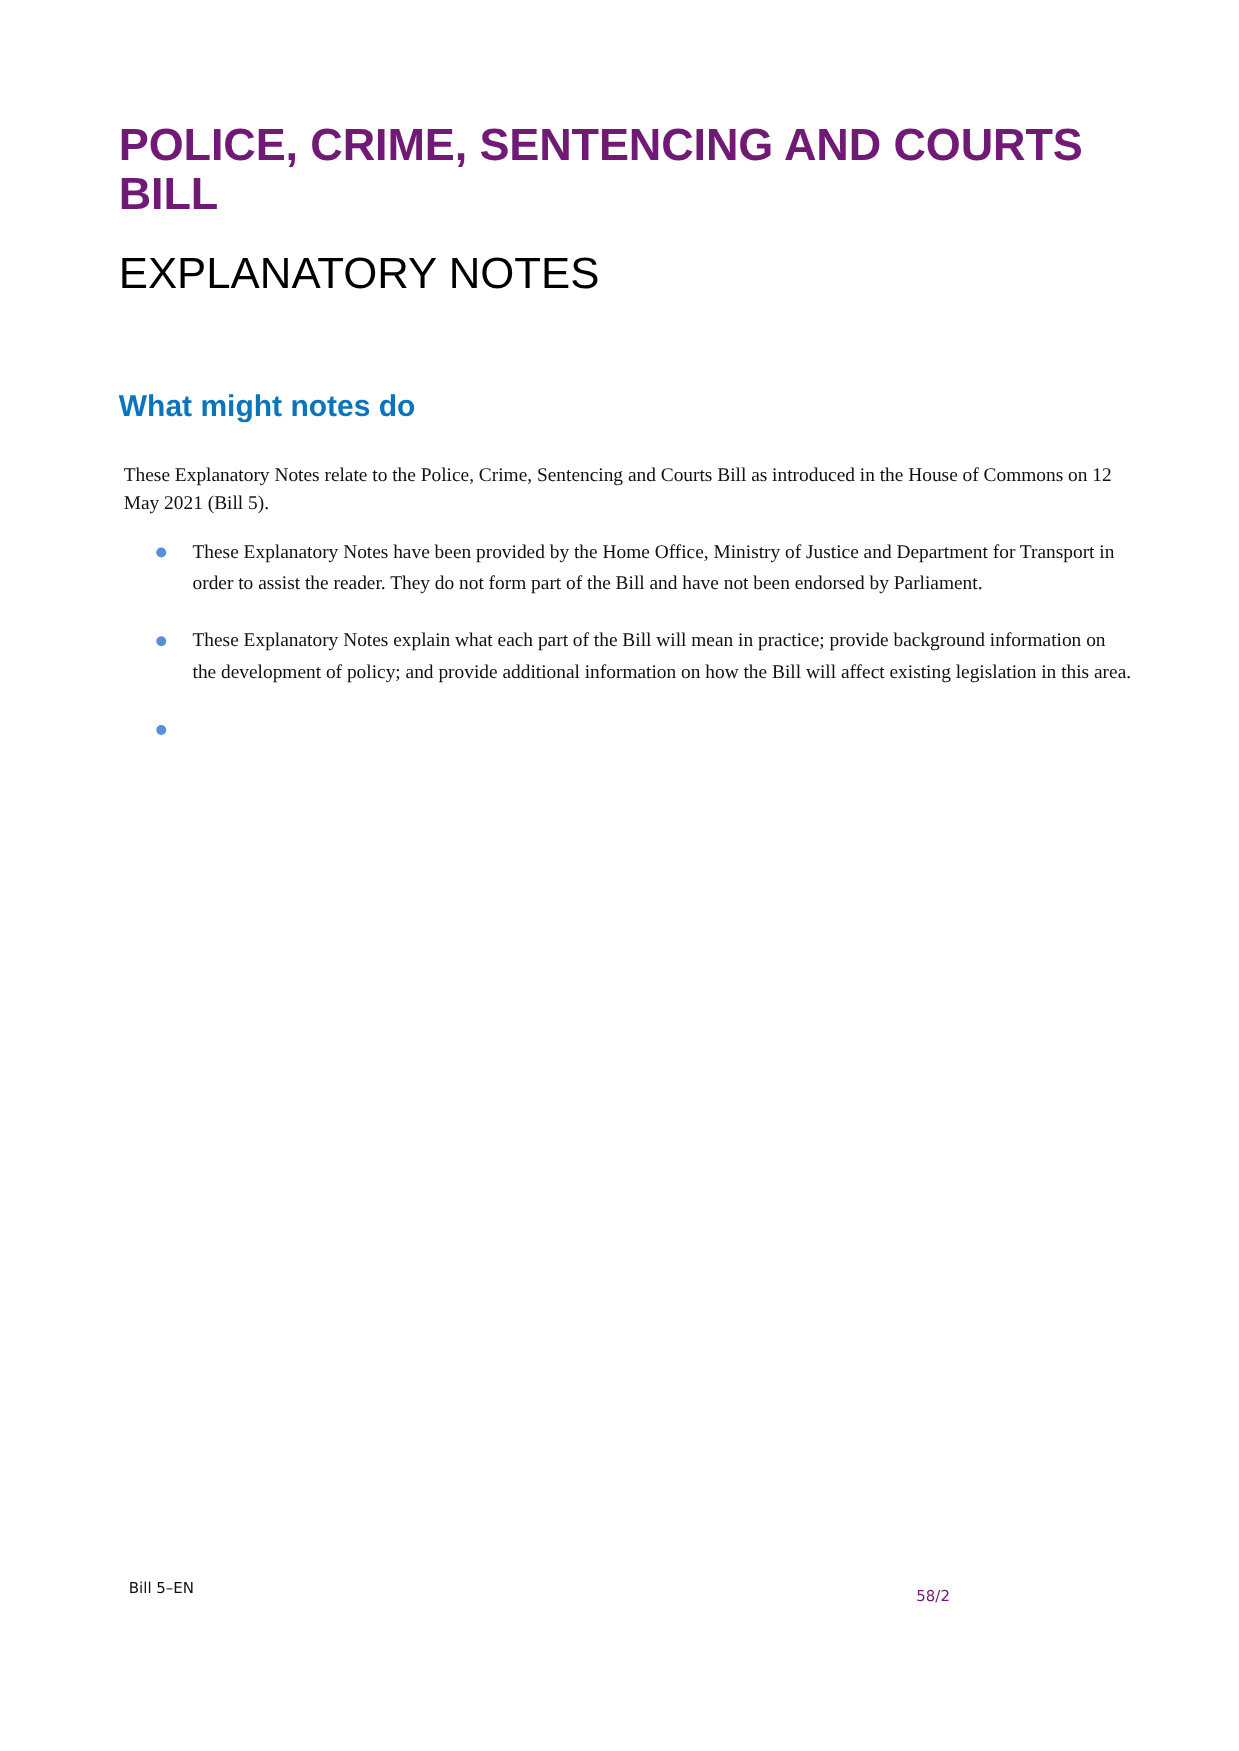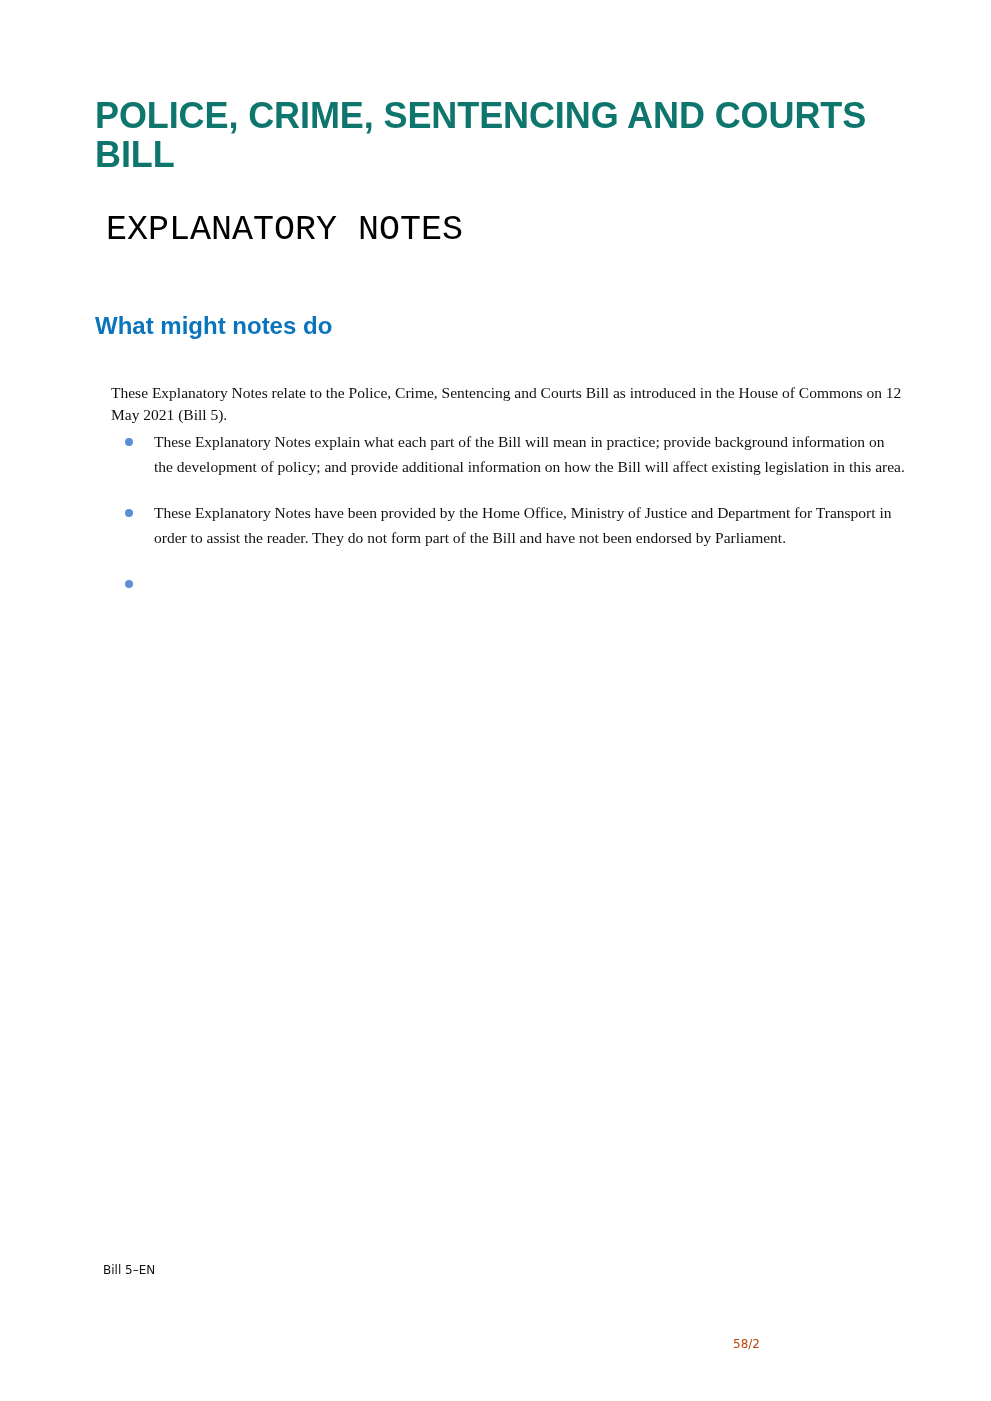--- a/index.html
+++ b/index.html
@@ -1,64 +1,64 @@
 <!DOCTYPE html>
 <html><head>
   <meta charset="utf-8">
   <style>
     html, body { margin: 0; padding: 0; background: #ffffff; }
     body { width: 991px; height: 1401px; position: relative; overflow: hidden; }
     .page { position: absolute; left: 0; top: 0; width: 991px; height: 1401px; background: #fff; }
     .title {
       position: absolute; left: 95px; top: 96px; width: 820px;
       font-family: "Liberation Sans", sans-serif; font-weight: bold;
-      font-size: 36px; line-height: 39px; color: #0f766e; margin: 0;
+      font-size: 36px; line-height: 39px; color: #701a75; margin: 0;
       letter-spacing: -0.1px;
     }
     .subtitle {
       position: absolute; left: 95px; top: 199px;
-      font-family: Liberation Mono, monospace; font-weight: normal;
-      font-size: 35px; line-height: 40px; color: #000; margin: 11px;
+      font-family: Liberation Sans, sans-serif; font-weight: normal;
+      font-size: 35px; line-height: 40px; color: #000; margin: 0;
     }
     .section-heading {
       position: absolute; left: 95px; top: 311px;
       font-family: "Liberation Sans", sans-serif; font-weight: bold;
       font-size: 24px; line-height: 30px; color: #0a74bd; margin: 0;
     }
     .intro {
       position: absolute; left: 95px; top: 366px; width: 800px;
       font-family: "Liberation Serif", serif; font-size: 15.5px; line-height: 22px;
-      color: #111; margin: 16px;
+      color: #111; margin: 4px;
     }
     .bullets { position: absolute; left: 95px; top: 429px; width: 810px; margin: 0; padding: 0; list-style: none; }
     .bullet-item { position: relative; padding-left: 59px; margin-bottom: 21px;
       font-family: "Liberation Serif", serif; font-size: 15.5px; line-height: 25px; color: #111; }
     .bullet-dot { position: absolute; left: 30px; top: 9px; width: 8px; height: 8px; border-radius: 50%; background: #5a8fd6; }
     .footer-left { position: absolute; left: 103px; top: 1263px;
       font-family: "DejaVu Sans", sans-serif; font-size: 12px; color: #111; text-align: right; }
-    .footer-right { position: absolute; left: 733px; top: 1337px;
-      font-family: "DejaVu Sans", sans-serif; font-size: 12px; color: #c2410c; }
+    .footer-right { position: absolute; left: 733px; top: 1270px;
+      font-family: "DejaVu Sans", sans-serif; font-size: 12px; color: #701a75; }
   </style>
 </head>
 <body>
 
 <div class="page">
   <h1 class="title">POLICE, CRIME, SENTENCING AND COURTS BILL</h1>
   <h2 class="subtitle">EXPLANATORY NOTES</h2>
   <h3 class="section-heading">What might notes do</h3>
   <p class="intro">These Explanatory Notes relate to the Police, Crime, Sentencing and Courts Bill as introduced in the House of Commons on 12 May 2021 (Bill 5).</p>
 
   <ul class="bullets">
     <li class="bullet-item">
       <span class="bullet-dot"></span>
-      <span>These Explanatory Notes explain what each part of the Bill will mean in practice; provide background information on the development of policy; and provide additional information on how the Bill will affect existing legislation in this area.</span>
+      <span>These Explanatory Notes have been provided by the Home Office, Ministry of Justice and Department for Transport in order to assist the reader. They do not form part of the Bill and have not been endorsed by Parliament.</span>
     </li>
     <li class="bullet-item">
       <span class="bullet-dot"></span>
-      <span>These Explanatory Notes have been provided by the Home Office, Ministry of Justice and Department for Transport in order to assist the reader. They do not form part of the Bill and have not been endorsed by Parliament.</span>
+      <span>These Explanatory Notes explain what each part of the Bill will mean in practice; provide background information on the development of policy; and provide additional information on how the Bill will affect existing legislation in this area.</span>
     </li>
     <li class="bullet-item">
       <span class="bullet-dot"></span>
     </li>
   </ul>
 
   <div class="footer-left">Bill 5–EN</div>
   <div class="footer-right">58/2</div>
 </div>
 

